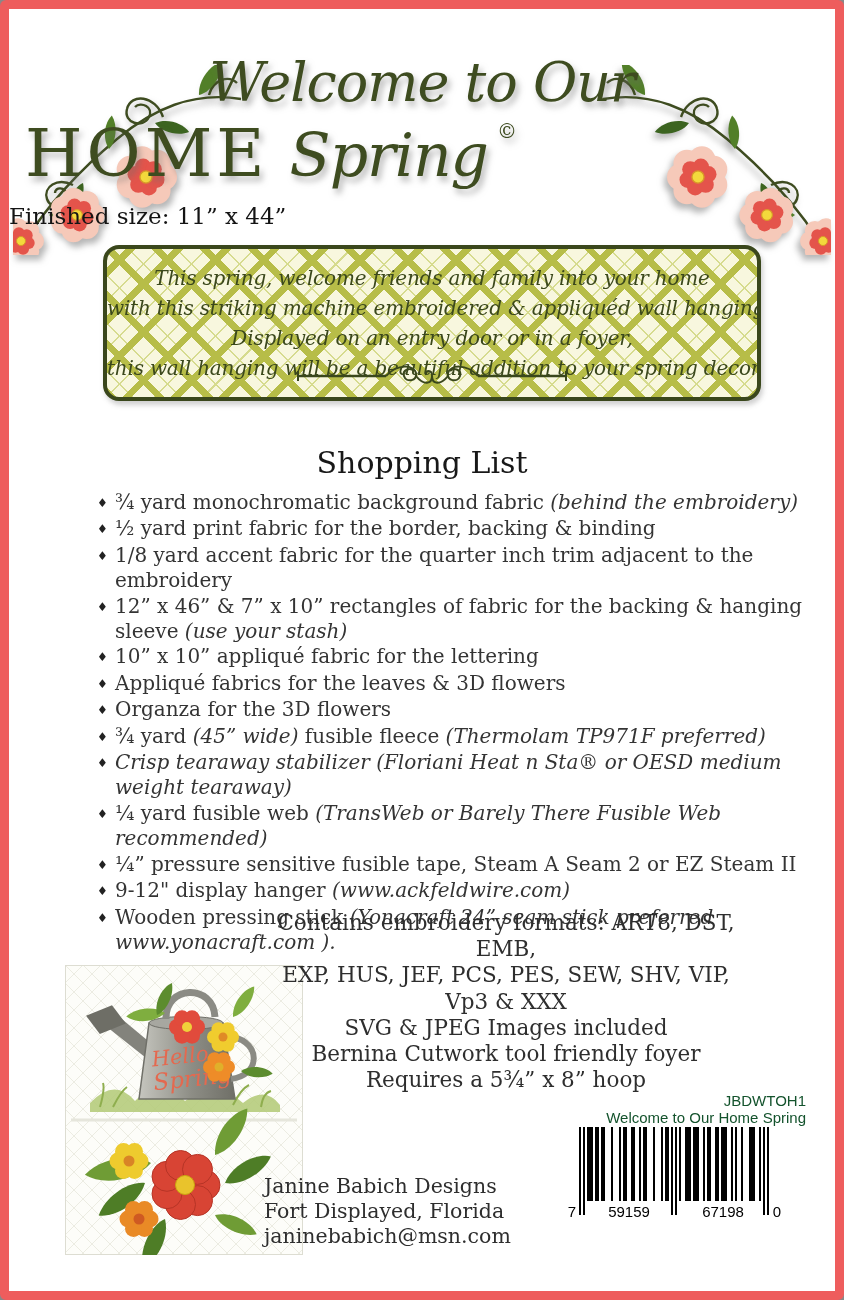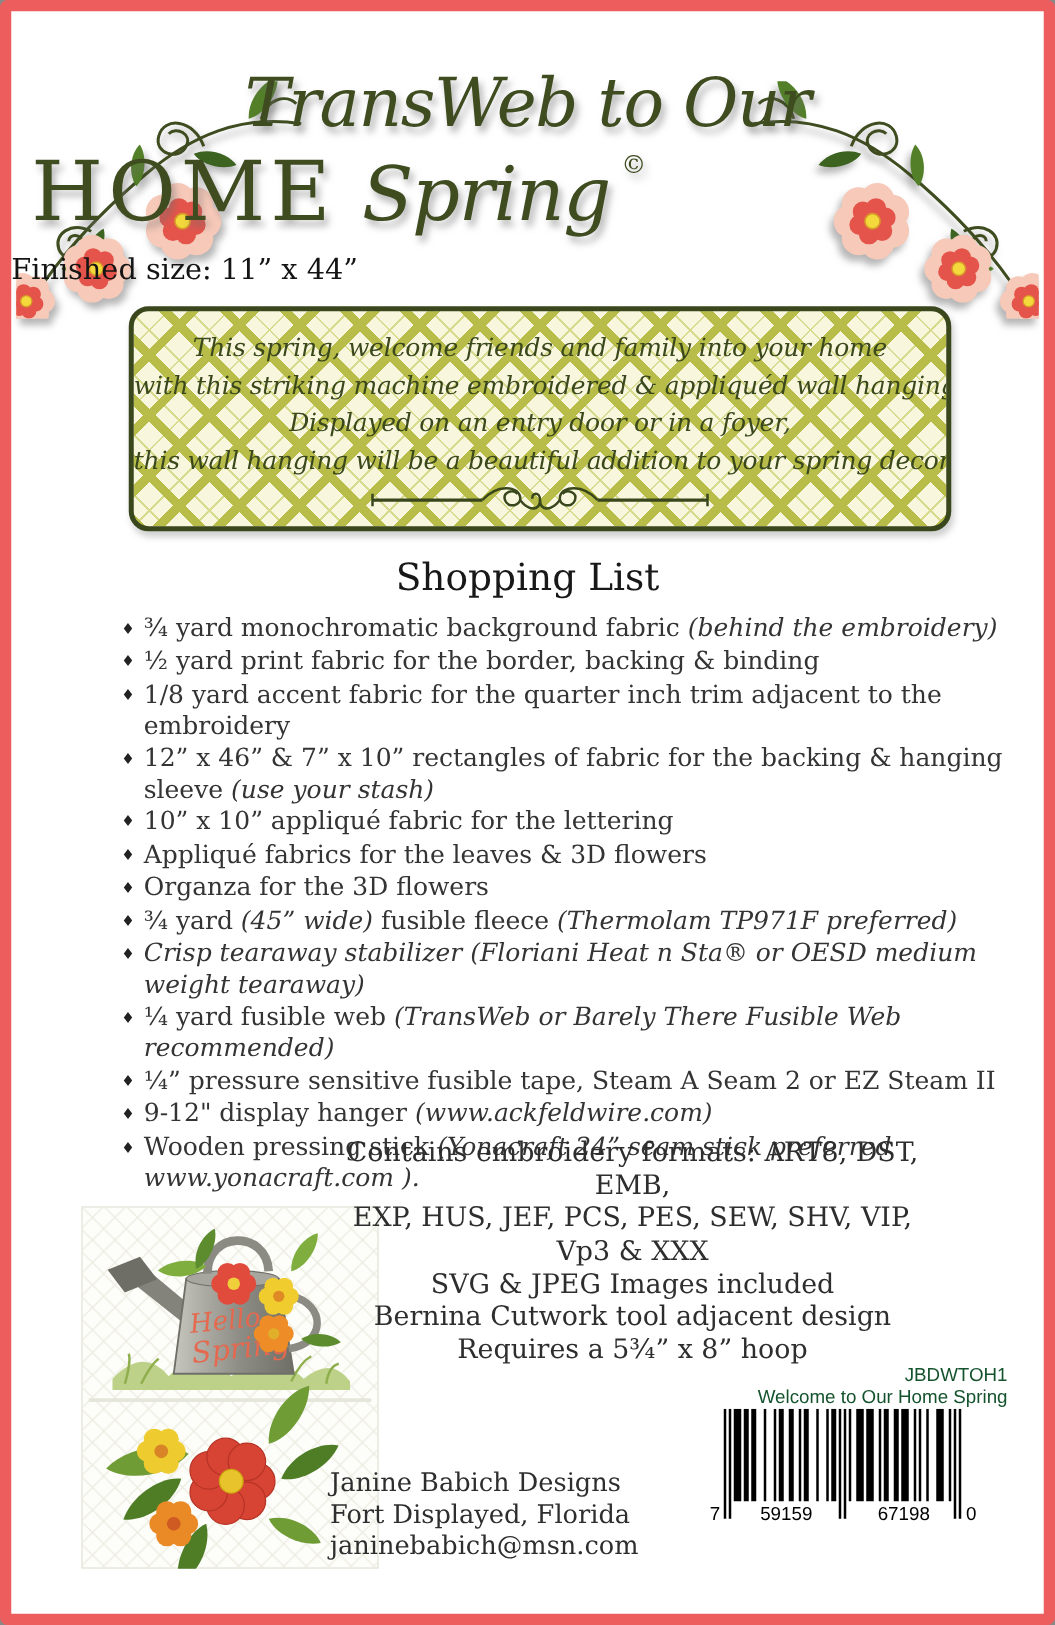--- a/index.html
+++ b/index.html
@@ -21,21 +21,21 @@
   .title-line2{left:16px;top:106px;width:100%;text-align:left;color:var(--title-green);
     filter:drop-shadow(3px 5px 3px rgba(110,110,110,.5));white-space:nowrap;}
   .title-home{font-size:66px;letter-spacing:4px;font-family:"DejaVu Serif",serif;}
   .title-spring{font-size:60px;font-style:italic;margin-left:16px;letter-spacing:-1px;}
   .title-copy{font-size:20px;vertical-align:38px;margin-left:4px;}
   .finished-size{left:0;top:194px;width:100%;font-size:23px;color:#141414;}
   .spray{filter:drop-shadow(3px 5px 3px rgba(110,110,110,.5));}
   .spray.right{transform:scaleX(-1);}
   
   .intro-box{
-    left:94px;top:236px;width:658px;height:180px;box-sizing:border-box;
+    left:94px;top:236px;width:658px;height:156px;box-sizing:border-box;
     border:4px solid var(--box-border);border-radius:16px;overflow:hidden;
     background-color:var(--lattice-bg);
     background-image:
       repeating-linear-gradient(45deg, var(--lattice-olive) 0 7px, transparent 7px 34px),
       repeating-linear-gradient(-45deg, var(--lattice-olive) 0 7px, transparent 7px 34px),
       repeating-linear-gradient(45deg, #d6db8e 0 1.5px, transparent 1.5px 17px),
       repeating-linear-gradient(-45deg, #d6db8e 0 1.5px, transparent 1.5px 17px);
     box-shadow:2px 4px 5px rgba(120,120,120,.35);
   }
   .intro-text{position:absolute;left:0;top:14px;width:100%;text-align:center;
@@ -128,21 +128,21 @@
       <use href="#leaf" transform="translate(142,58) rotate(40)" fill="var(--leaf-dark)"></use>
       <use href="#leaf" transform="translate(96,84) rotate(-60) scale(0.95)" fill="var(--leaf-green)"></use>
       <use href="#leaf" transform="translate(70,118) rotate(140) scale(0.9)" fill="var(--leaf-dark)"></use>
       <use href="#leaf" transform="translate(36,150) rotate(25) scale(0.85)" fill="var(--leaf-green)"></use>
     </g>
     <use href="#flw" transform="translate(133,112) scale(1.35)"></use>
     <use href="#flw" transform="translate(64,150) scale(1.2)"></use>
     <use href="#flw" transform="translate(8,176)"></use>
   </svg>
 
-  <div class="abs title-script">TransWeb to Our</div>
+  <div class="abs title-script">Welcome to Our</div>
   <div class="abs title-line2">
     <span class="title-home">HOME</span>
     <span class="title-spring">Spring</span>
     <span class="title-copy">©</span>
   </div>
   <div class="abs finished-size">Finished size:  11” x 44”</div>
 
   <div class="abs intro-box">
     <div class="intro-text">
       <div>This spring, welcome friends and family into your home</div>
@@ -323,21 +323,21 @@
           </g>
         <circle r="5.5" fill="#cf5a22"></circle>
       </g>
     </g>
   </svg>
 
   <div class="abs formats">
     <div>Contains embroidery formats: ART8, DST, EMB,</div>
     <div>EXP, HUS, JEF, PCS, PES, SEW, SHV, VIP, Vp3 &amp; XXX</div>
     <div>SVG &amp; JPEG Images included</div>
-    <div>Bernina Cutwork tool adjacent design</div>
+    <div>Bernina Cutwork tool friendly foyer</div>
     <div>Requires a 5¾” x 8” hoop</div>
   </div>
 
   <div class="abs sku">
     <div>JBDWTOH1</div>
     <div>Welcome to Our Home Spring</div>
   </div>
   <div class="abs barcode">
     <svg width="222" height="96" viewBox="0 0 222 96">
         <rect x="14" y="0" width="2" height="88" fill="#000"></rect>

